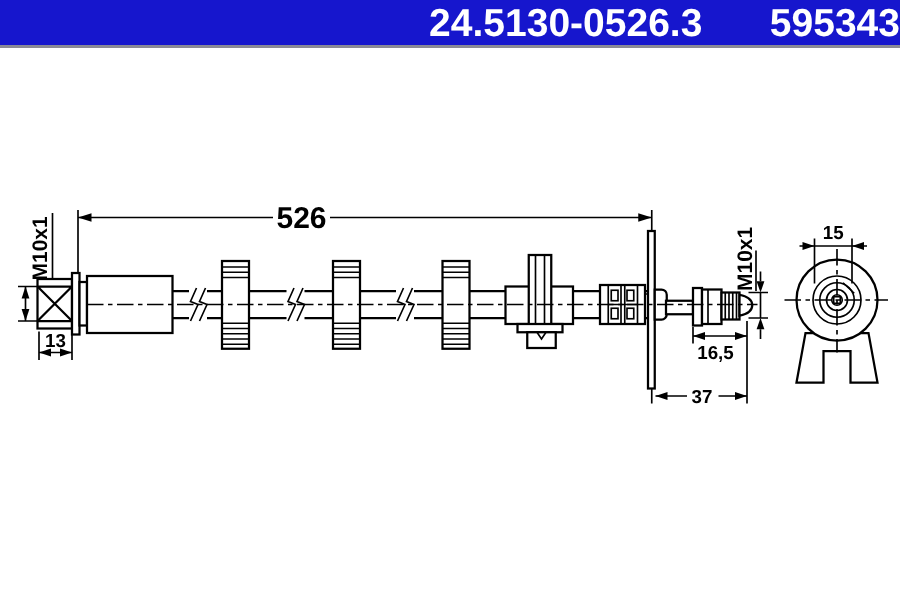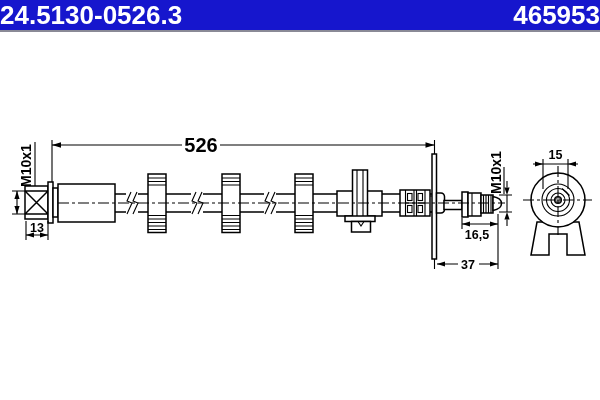--- a/index.html
+++ b/index.html
@@ -1,39 +1,39 @@
 <!DOCTYPE html>
 <html><head>
 <meta charset="utf-8">
 <style>
   html,body{margin:0;padding:0;background:#fff;}
   body{width:600px;height:400px;overflow:hidden;font-family:"Liberation Sans",sans-serif;}
   .header{
     width:600px;height:30px;background:#1616cd;border-bottom:2px solid #8a8a96;
-    display:flex;align-items:center;justify-content:space-between;gap:45px;
+    display:flex;align-items:center;justify-content:flex-end;gap:45px;
     color:#fff;font-weight:bold;font-size:26px;letter-spacing:0px;line-height:30px;
   }
   svg{display:block;}
   .ln{stroke:#000;stroke-width:1.5;fill:none;stroke-linecap:butt;}
   .lnf{stroke:#000;stroke-width:1.5;fill:#fff;stroke-linecap:butt;}
   .thin{stroke:#000;stroke-width:1.1;fill:none;}
   .dln{stroke:#000;stroke-width:1.1;fill:none;stroke-linecap:butt;}
   .cl{stroke:#000;stroke-width:1.1;fill:none;stroke-dasharray:11 3 3 3;}
   .ar{fill:#000;stroke:none;}
   .wbg{fill:#fff;stroke:none;}
   text.dim{font-family:"Liberation Sans",sans-serif;font-weight:bold;font-size:12.5px;fill:#000;}
   text.dimlg{font-family:"Liberation Sans",sans-serif;font-weight:bold;font-size:20px;fill:#000;}
   text.thread{font-family:"Liberation Sans",sans-serif;font-weight:bold;font-size:14px;fill:#000;}
 </style>
 </head>
 <body>
 
 <div class="header">
   <span>24.5130-0526.3</span>
-  <span>465953</span>
+  <span>595343</span>
 </div>
 
 <svg width="600" height="370" viewBox="0 30 600 370">
 
   <g>
 
     <path class="ln" d="M115 192H126M138 192H191M203 192H264M276 192H432M115 210H126M138 210H191M203 210H264M276 210H432"></path>
 
     <g>
       <path class="thin" d="M131 190L127 199L132 201L127 212"></path>

